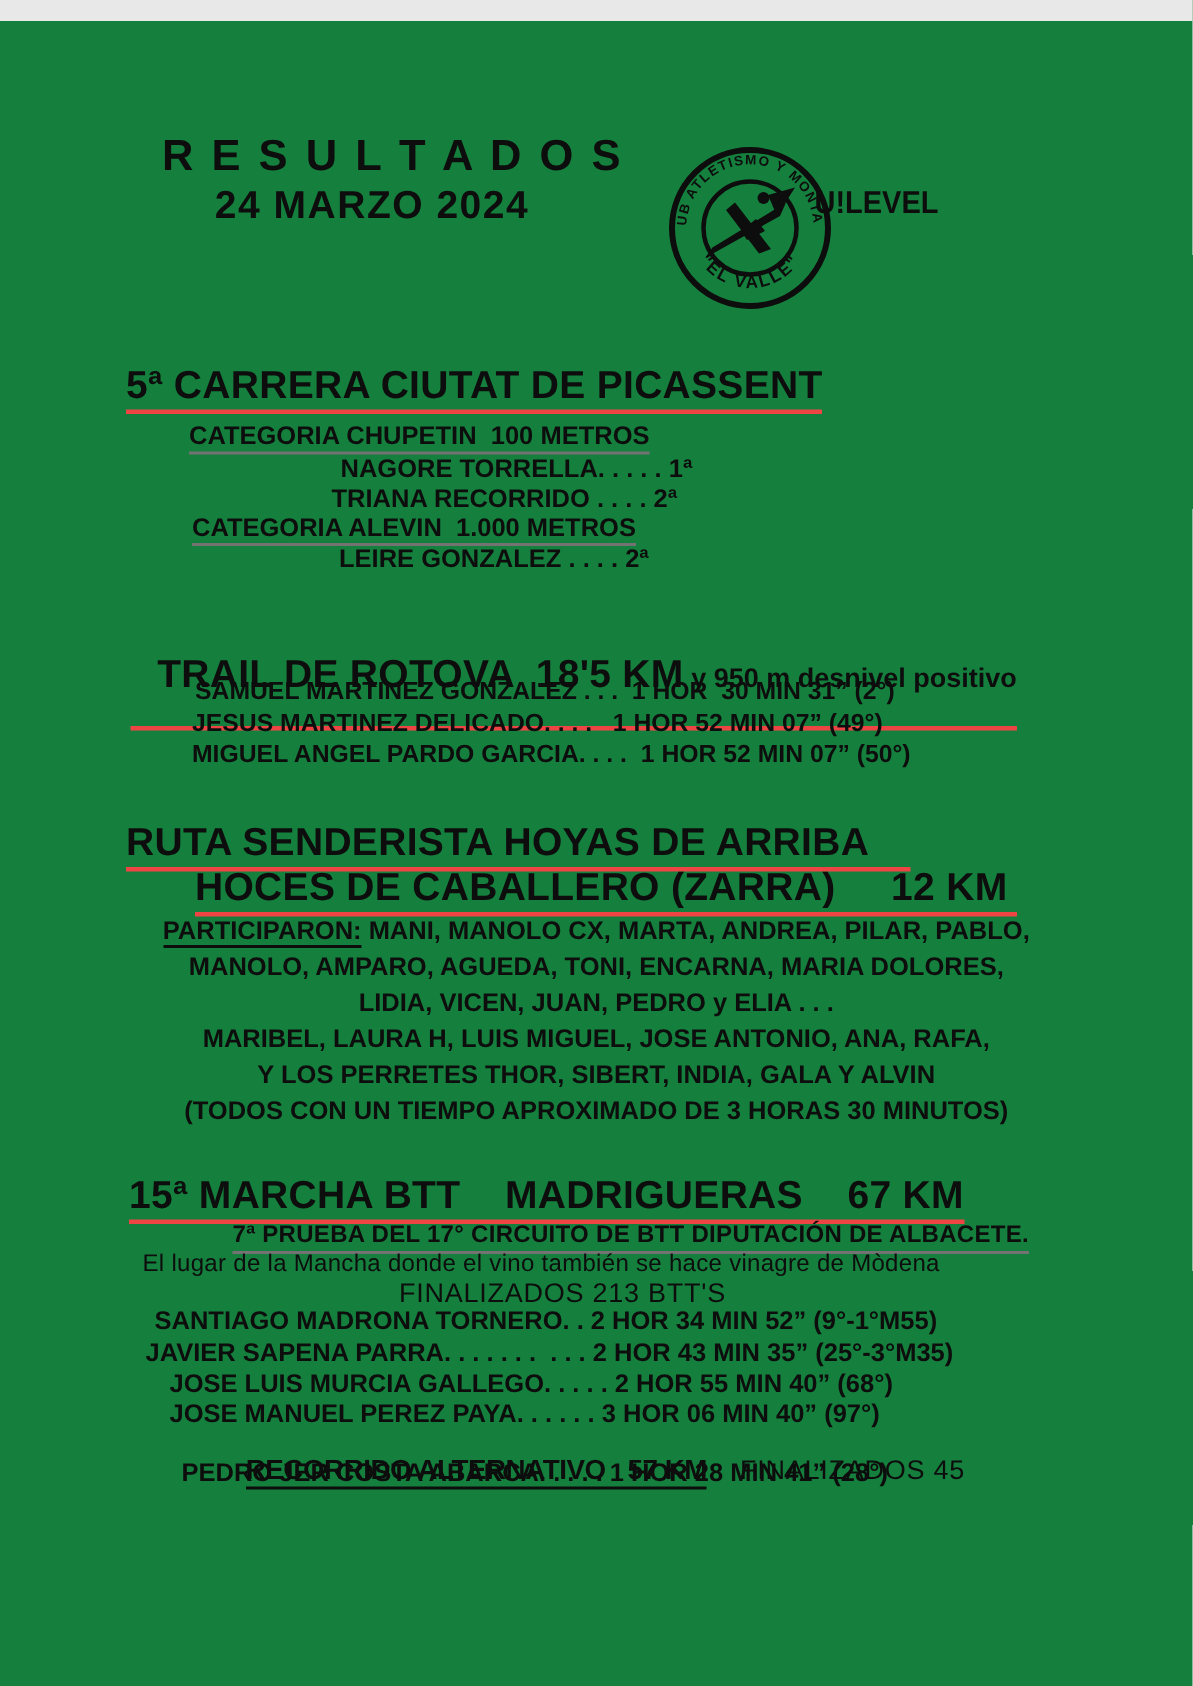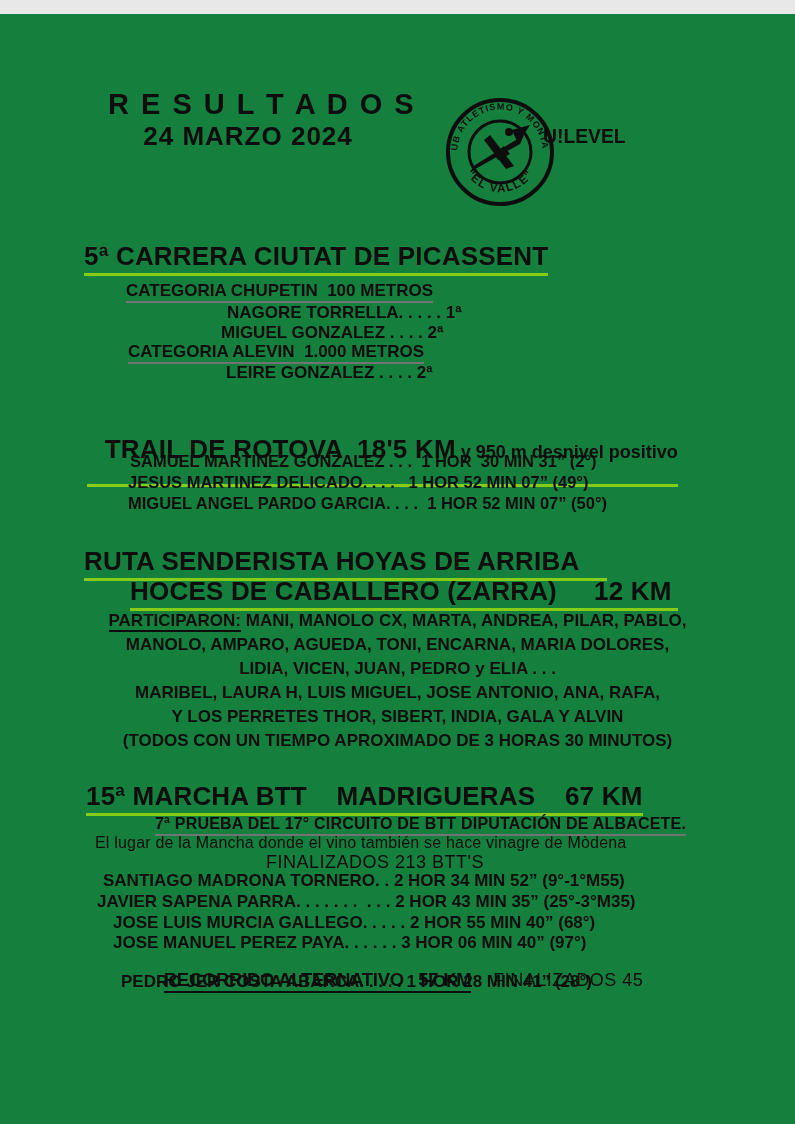--- a/index.html
+++ b/index.html
@@ -13,21 +13,21 @@
     color:#0d0d0d;
   }
   .t{
     position:absolute;
     white-space:pre;
     font-weight:bold;
     line-height:1.12;
     color:#0d0d0d;
   }
   .title-xl{font-size:26px; letter-spacing:0.2px;}
-  .u3{border-bottom:3px solid #84cc16; padding-bottom:2px;}
+  .u3{border-bottom:3px solid #ef4444; padding-bottom:2px;}
   .u2{border-bottom:2px solid #737373; padding-bottom:1px;}
   .sub{font-size:17px;}
   .res{font-size:17px;}
   .res-s{font-size:16.5px;}
   .center-col{position:absolute; left:0; width:795px; text-align:center;}
   .center-col div{white-space:pre; font-weight:bold; font-size:17px; height:24px;}
   .hdr-title{font-size:29px; letter-spacing:2px;}
   .hdr-date{font-size:26px; letter-spacing:1px;}
   .suffix{font-size:18px;}
   .note{font-size:16px; font-weight:normal; letter-spacing:0.2px;}
@@ -66,21 +66,21 @@
         <polygon points="-6,2 4,-6 10,2 -2,8"></polygon>
       </g>
     </svg>
   </div>
 
   <div class="t brand" style="left:543px; top:110px;">U!LEVEL</div>
 
   <div class="t title-xl u3" style="left:84px; top:228px;">5ª CARRERA CIUTAT DE PICASSENT</div>
   <div class="t sub u2" style="left:126px; top:267px;">CATEGORIA CHUPETIN  100 METROS</div>
   <div class="t res" style="left:227px; top:289px;">NAGORE TORRELLA. . . . . 1ª</div>
-  <div class="t res" style="left:221px; top:309px;">MIGUEL GONZALEZ . . . . 2ª</div>
+  <div class="t res" style="left:221px; top:309px;">TRIANA RECORRIDO . . . . 2ª</div>
   <div class="t sub u2" style="left:128px; top:328px;">CATEGORIA ALEVIN  1.000 METROS</div>
   <div class="t res" style="left:226px; top:349px;">LEIRE GONZALEZ . . . . 2ª</div>
 
   <div class="t u3" style="left:87px; top:403px;">
     <span class="title-xl">TRAIL DE ROTOVA  18'5 KM</span><span class="suffix"> y 950 m desnivel positivo</span>
   </div>
   <div class="t res-s" style="left:130px; top:438px;">SAMUEL MARTINEZ GONZALEZ . . .  1 HOR  30 MIN 31” (2°)</div>
   <div class="t res-s" style="left:128px; top:459px;">JESUS MARTINEZ DELICADO. . . .   1 HOR 52 MIN 07” (49°)</div>
   <div class="t res-s" style="left:128px; top:480px;">MIGUEL ANGEL PARDO GARCIA. . . .  1 HOR 52 MIN 07” (50°)</div>
 

